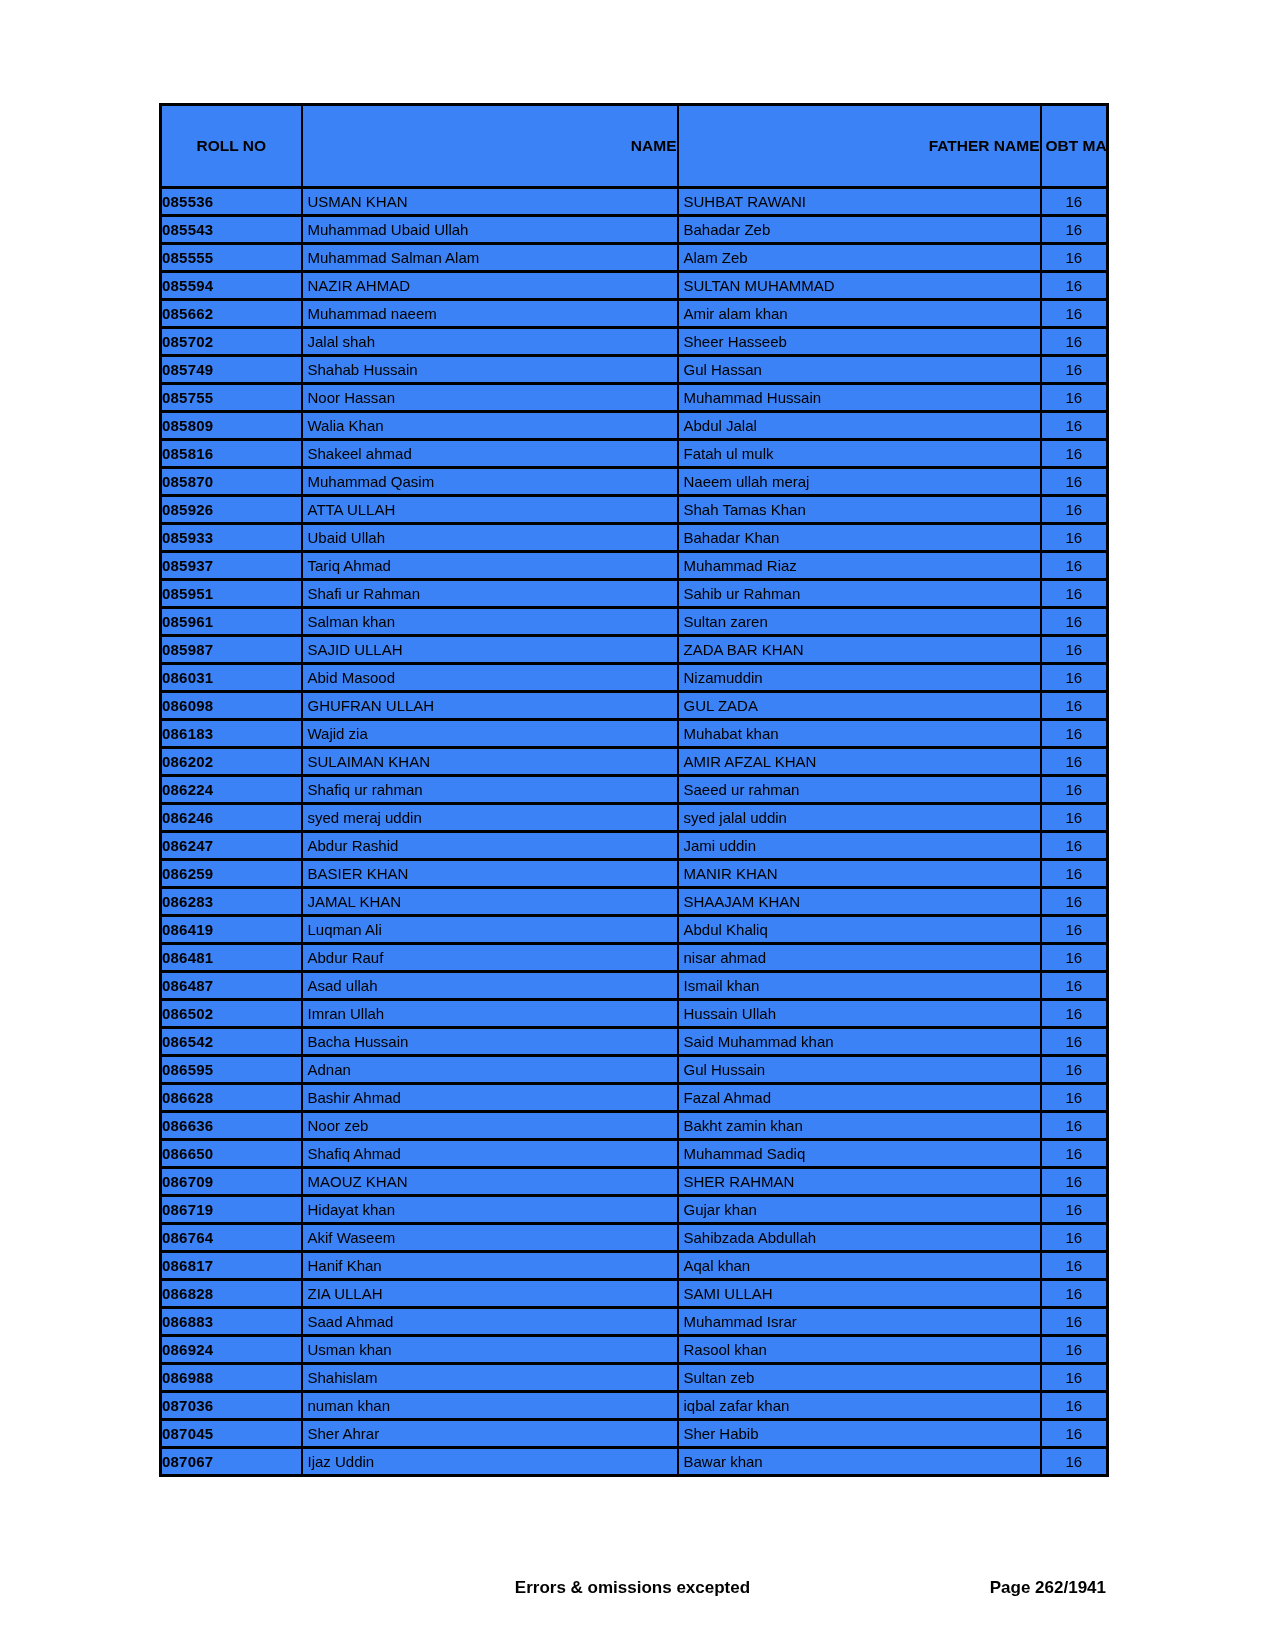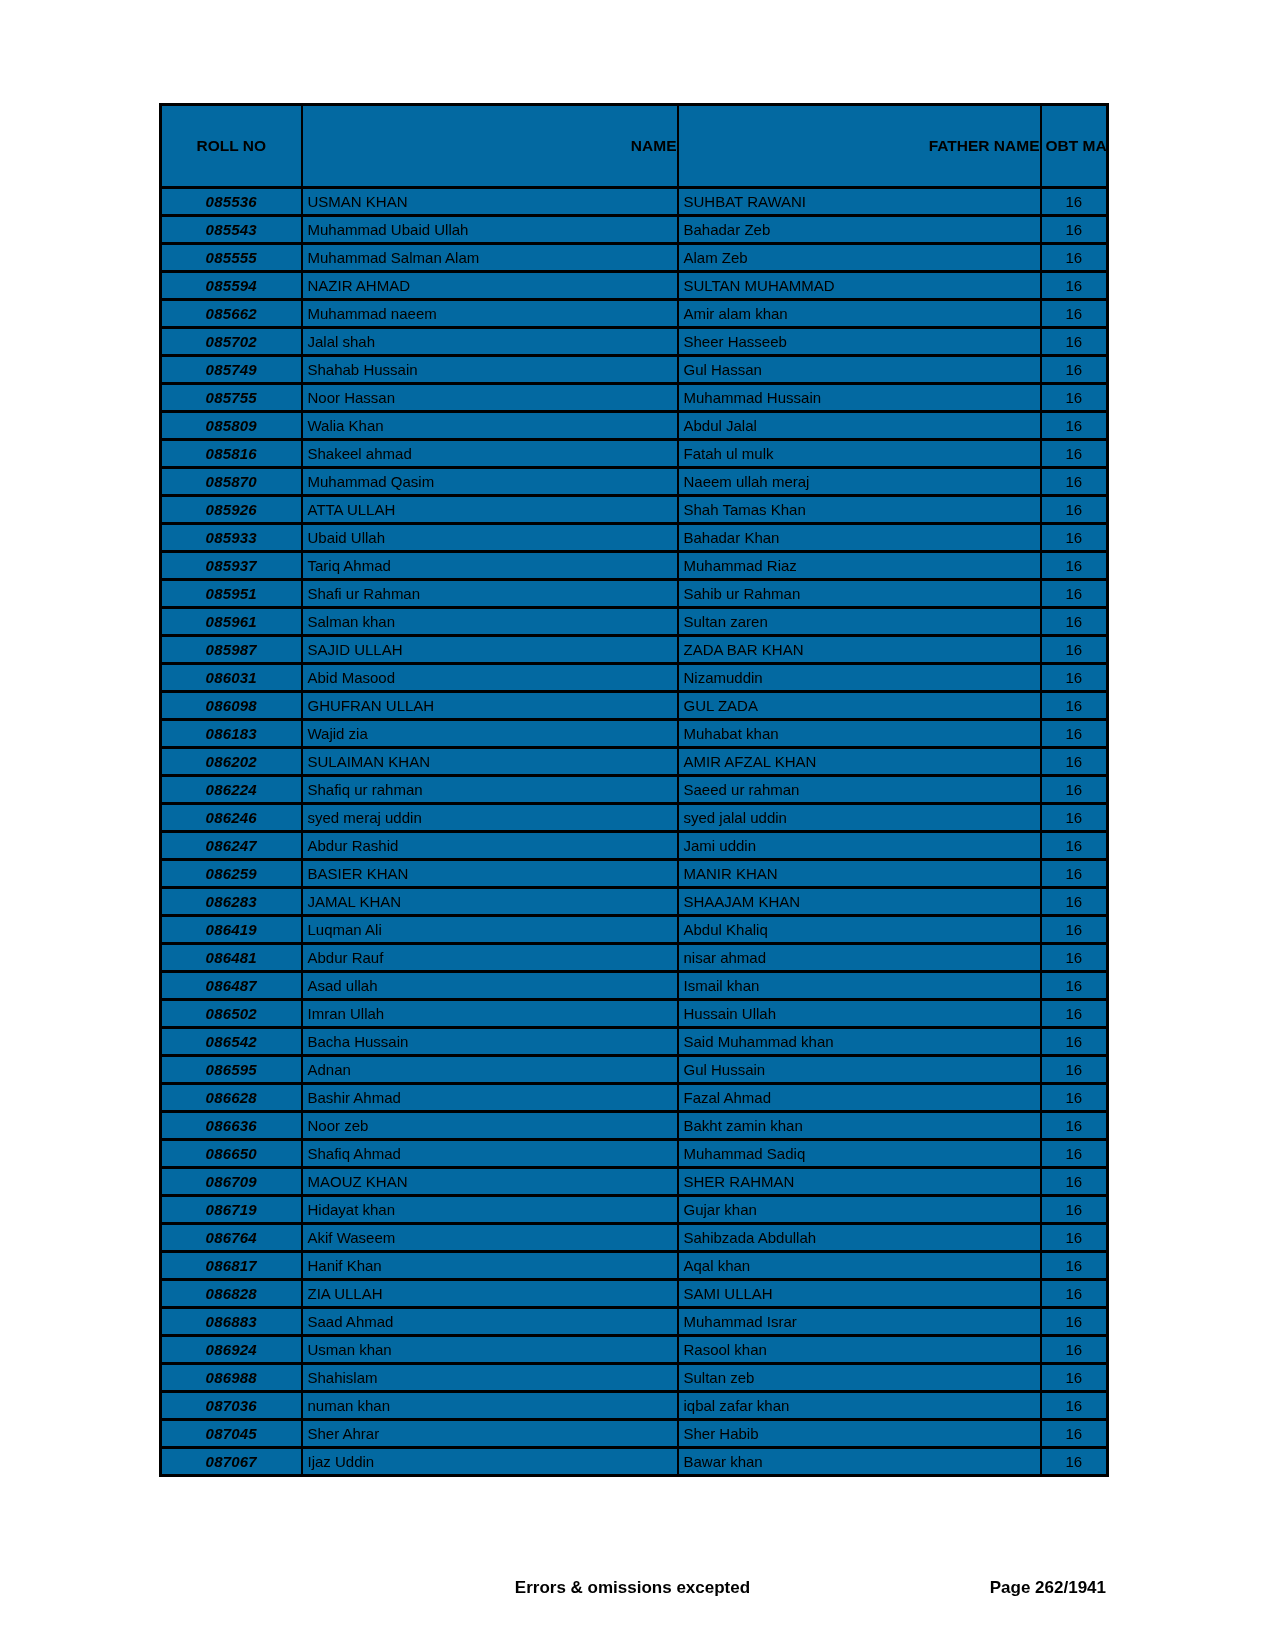--- a/index.html
+++ b/index.html
@@ -16,21 +16,21 @@
     inset: 0;
     background: #ffffff;
   }
   table.results-table {
     position: absolute;
     left: 159px;
     top: 103px;
     width: 947px;
     border-collapse: collapse;
     table-layout: fixed;
-    background: #0369a1;
+    background: #3b82f6;
   }
   table.results-table, table.results-table th, table.results-table td {
     border: 2px solid #000000;
   }
   table.results-table { border-width: 3px; }
   table.results-table th, table.results-table td {
     border-top-width: 3px;
     border-bottom-width: 3px;
     vertical-align: middle;
     overflow: hidden;
@@ -44,21 +44,21 @@
   }
   col.col-roll   { width: 141px; }
   col.col-name   { width: 376px; }
   col.col-father { width: 363px; }
   col.col-marks  { width: 67px; }
   th.h-roll  { text-align: center; }
   th.h-name, th.h-father { text-align: right; padding-left: 5px; }
   th.h-marks { text-align: center; white-space: normal; line-height: 1.35; padding: 0 4px; }
   tbody tr { height: 28px; }
   tbody td { font-size: 15px; }
-  td.c-roll  { text-align: center; font-weight: bold; letter-spacing: 0.2px; font-style: italic; }
+  td.c-roll  { font-weight: bold; letter-spacing: 0.2px; }
   td.c-name, td.c-father { text-align: left; padding-left: 5px; }
   td.c-marks { text-align: center; }
   .footer {
     position: absolute;
     left: 159px;
     top: 1578px;
     width: 947px;
     height: 24px;
   }
   .footer-note {

